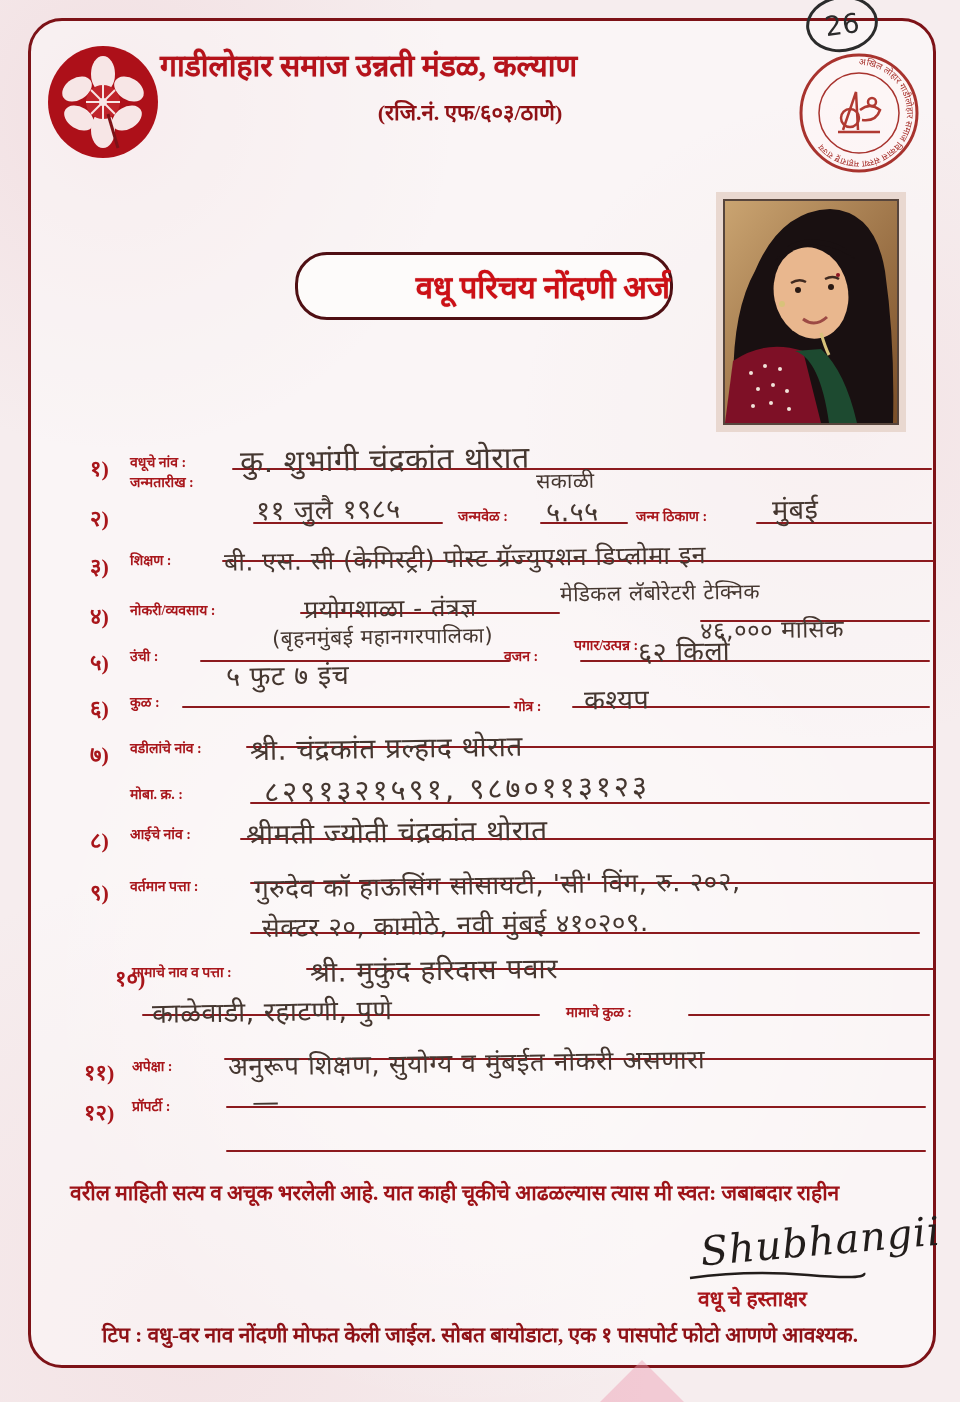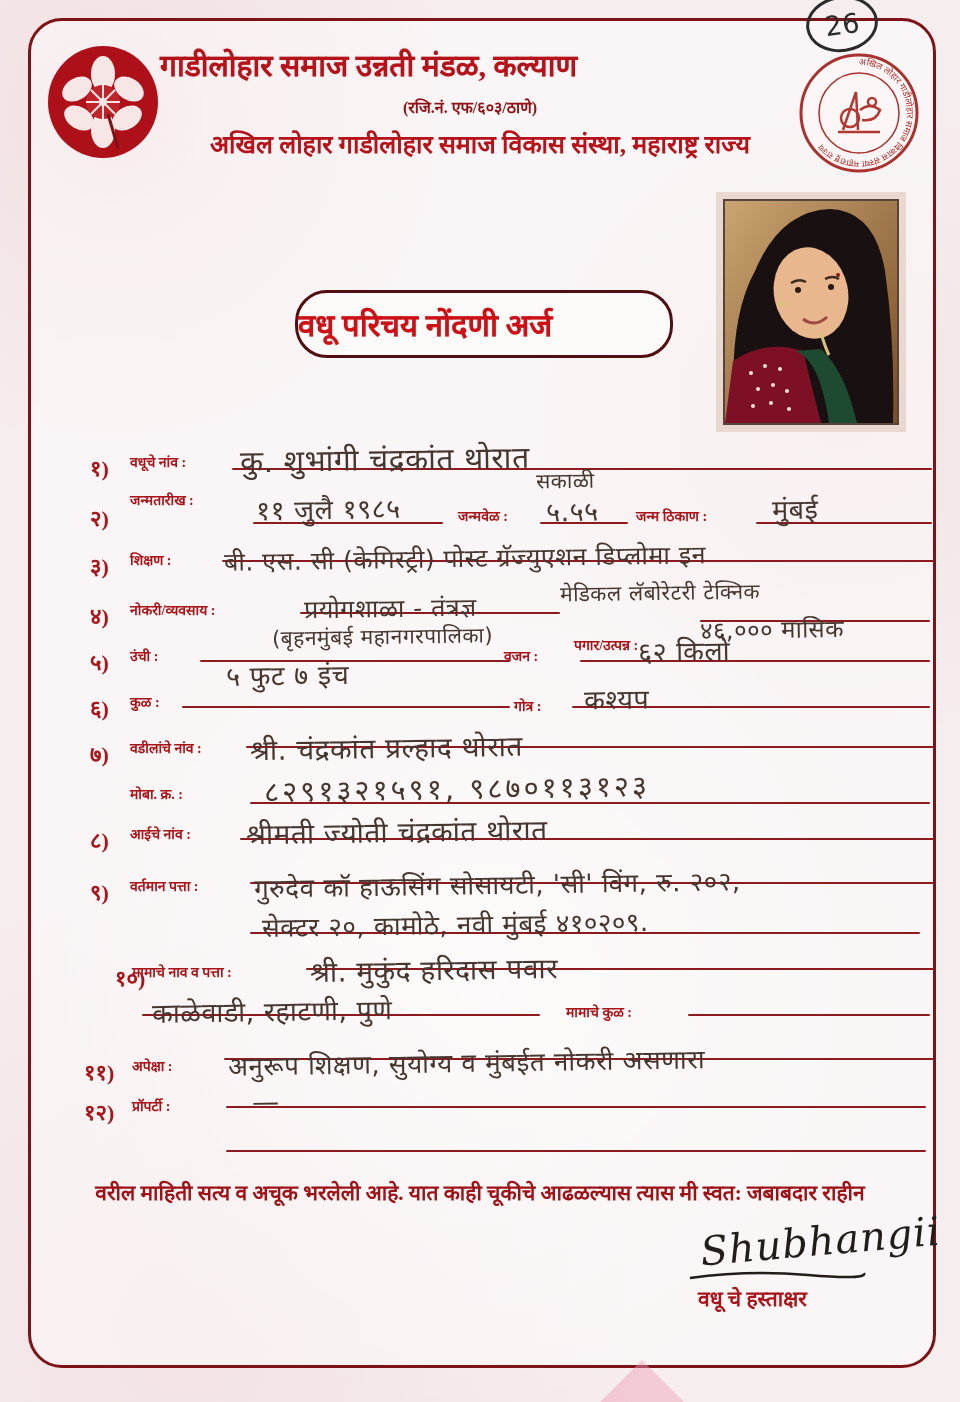--- a/index.html
+++ b/index.html
@@ -23,47 +23,47 @@
     border:3px solid #2b2b2b; border-radius:50%;
     display:flex; align-items:center; justify-content:center;
     color:#2b2b2b; font-size:27px; font-family:"DejaVu Sans",sans-serif;
     transform:rotate(-8deg); background:transparent;
   }
   
   .hdr-line1{position:absolute; left:160px; top:44px; width:640px; text-align:left;
     color:#b5121a; font-weight:bold; font-size:30px; white-space:nowrap;
     text-shadow:0 0 1px rgba(140,10,15,.4);}
   .hdr-reg1{position:absolute; left:160px; top:96px; width:620px; text-align:center;
-    color:#8f1216; font-weight:bold; font-size:16px;}
+    color:#8f1216; font-weight:bold; font-size:22px;}
   .hdr-line2{position:absolute; left:150px; top:126px; width:660px; text-align:center;
     color:#b5121a; font-weight:bold; font-size:25px; white-space:nowrap;}
   .hdr-reg2{position:absolute; left:160px; top:160px; width:620px; text-align:center;
     color:#8f1216; font-weight:bold; font-size:16px;}
   .emblem{position:absolute; left:46px; top:44px; width:114px; height:116px;}
   .stamp{position:absolute; left:798px; top:52px; width:122px; height:122px;}
   
   .title-box{
     position:absolute; left:295px; top:252px; width:372px; height:62px;
     border:3px solid #4f0f13; border-radius:32px;
-    display:flex; align-items:center; justify-content:flex-start; background:#fdfbfa;margin-top:38px;
+    display:flex; align-items:center; justify-content:flex-end; background:#fdfbfa;
   }
   .title-box span{color:#cc1016; font-weight:bold; font-size:31px; white-space:nowrap;
     text-shadow:0 0 1px rgba(160,10,12,.5);}
   
   .photo{position:absolute; left:716px; top:192px; width:190px; height:240px;
     background:#e9d8d0; padding:7px; box-sizing:border-box;}
   .photo-inner{width:100%; height:100%; border:2px solid #57453c; box-sizing:border-box; overflow:hidden;}
   
   .num{position:absolute; color:#a8161b; font-weight:bold; font-size:22px; white-space:nowrap;}
   .lbl{position:absolute; color:#a8161b; font-weight:bold; font-size:14px; white-space:nowrap;}
   .hw{position:absolute; color:#453730; font-family:"DejaVu Sans",sans-serif; font-size:27px;
     white-space:nowrap; transform:rotate(-0.9deg); letter-spacing:.5px;}
   .hw-sm{font-size:21px;}
   .line{position:absolute; height:0; border-top:2.5px solid #8c1a1e; border-radius:2px;}
-  .decl{position:absolute; left:70px; top:1178px; width:820px; text-align:center;
+  .decl{position:absolute; left:70px; top:1178px; width:820px; 
     color:#9d1217; font-weight:bold; font-size:21px; white-space:nowrap;}
   .sig{position:absolute; left:700px; top:1218px; color:#221d1b;
     font-family:"DejaVu Serif",serif; font-style:italic; font-size:40px;
     transform:rotate(-5deg); letter-spacing:1px;}
   .sig-swash{position:absolute; left:688px; top:1268px; width:180px; height:14px;}
   .sig-lbl{position:absolute; left:698px; top:1284px; color:#a8161b; font-weight:bold; font-size:21px; white-space:nowrap;}
   .note{position:absolute; left:70px; top:1320px; width:820px; text-align:center;
     color:#8e1116; font-weight:bold; font-size:21px; white-space:nowrap;}
   .pink-wedge{position:absolute; left:600px; top:1360px; width:0; height:0;
     border-left:42px solid transparent; border-right:42px solid transparent;
@@ -117,21 +117,20 @@
         <circle cx="52" cy="66" r="9"></circle>
         <path d="M 62,58 q 10,-8 20,0 q -4,12 -18,10"></path>
         <circle cx="74" cy="50" r="4"></circle>
         <path d="M 40,80 h 42"></path>
       </g>
     </svg>
   </div>
 
   <div class="hdr-line1">गाडीलोहार समाज उन्नती मंडळ, कल्याण</div>
   <div class="hdr-reg1">(रजि.नं. एफ/६०३/ठाणे)</div>
-  <div class="hdr-line2">अखिल लोहार गाडीलोहार समाज विकास संस्था, महाराष्ट्र राज्य</div>
 
   <div class="title-box">
     <span>वधू परिचय नोंदणी अर्ज</span>
   </div>
 
   <div class="photo">
     <div class="photo-inner">
       <svg width="172" height="222" viewBox="0 0 172 222">
         <defs>
           <linearGradient id="bgc" x1="0" y1="0" x2="1" y2="1">
@@ -167,21 +166,21 @@
       </svg>
     </div>
   </div>
 
   <span class="num" style="left:90px; top:452px;">१)</span>
   <span class="lbl" style="left:130px; top:452px;">वधूचे नांव :</span>
   <div class="line" style="left:232px; top:468px; width:700px;"></div>
   <span class="hw" style="left:240px; top:438px; font-size:30px;">कु. शुभांगी चंद्रकांत थोरात</span>
 
   <span class="num" style="left:90px; top:502px;">२)</span>
-  <span class="lbl" style="left:130px; top:490px;">जन्मतारीख :</span>
+  <span class="lbl" style="left:130px; top:472px;">जन्मतारीख :</span>
   <div class="line" style="left:253px; top:522px; width:190px;"></div>
   <span class="hw" style="left:256px; top:490px;">११ जुलै १९८५</span>
   <span class="lbl" style="left:458px; top:506px;">जन्मवेळ :</span>
   <div class="line" style="left:540px; top:522px; width:88px;"></div>
   <span class="hw hw-sm" style="left:536px; top:466px;">सकाळी</span>
   <span class="hw" style="left:546px; top:492px;">५.५५</span>
   <span class="lbl" style="left:636px; top:506px;">जन्म ठिकाण :</span>
   <div class="line" style="left:756px; top:522px; width:176px;"></div>
   <span class="hw" style="left:772px; top:490px;">मुंबई</span>
 
@@ -258,15 +257,16 @@
   <div class="decl">वरील माहिती सत्य व अचूक भरलेली आहे. यात काही चूकीचे आढळल्यास त्यास मी स्वत: जबाबदार राहीन</div>
 
   <div class="sig">Shubhangii</div>
   <div class="sig-swash">
     <svg width="180" height="14" viewBox="0 0 180 14">
       <path d="M 2,10 Q 60,2 120,7 T 176,5" stroke="#221d1b" stroke-width="2.5" fill="none"></path>
     </svg>
   </div>
   <div class="sig-lbl">वधू चे हस्ताक्षर</div>
 
+  <div class="note">टिप : वधु-वर नाव नोंदणी मोफत केली जाईल. सोबत बायोडाटा, एक १ पासपोर्ट फोटो आणणे आवश्यक.</div>
 
   <div class="pink-wedge"></div>
 </div>
 
 </body></html>

